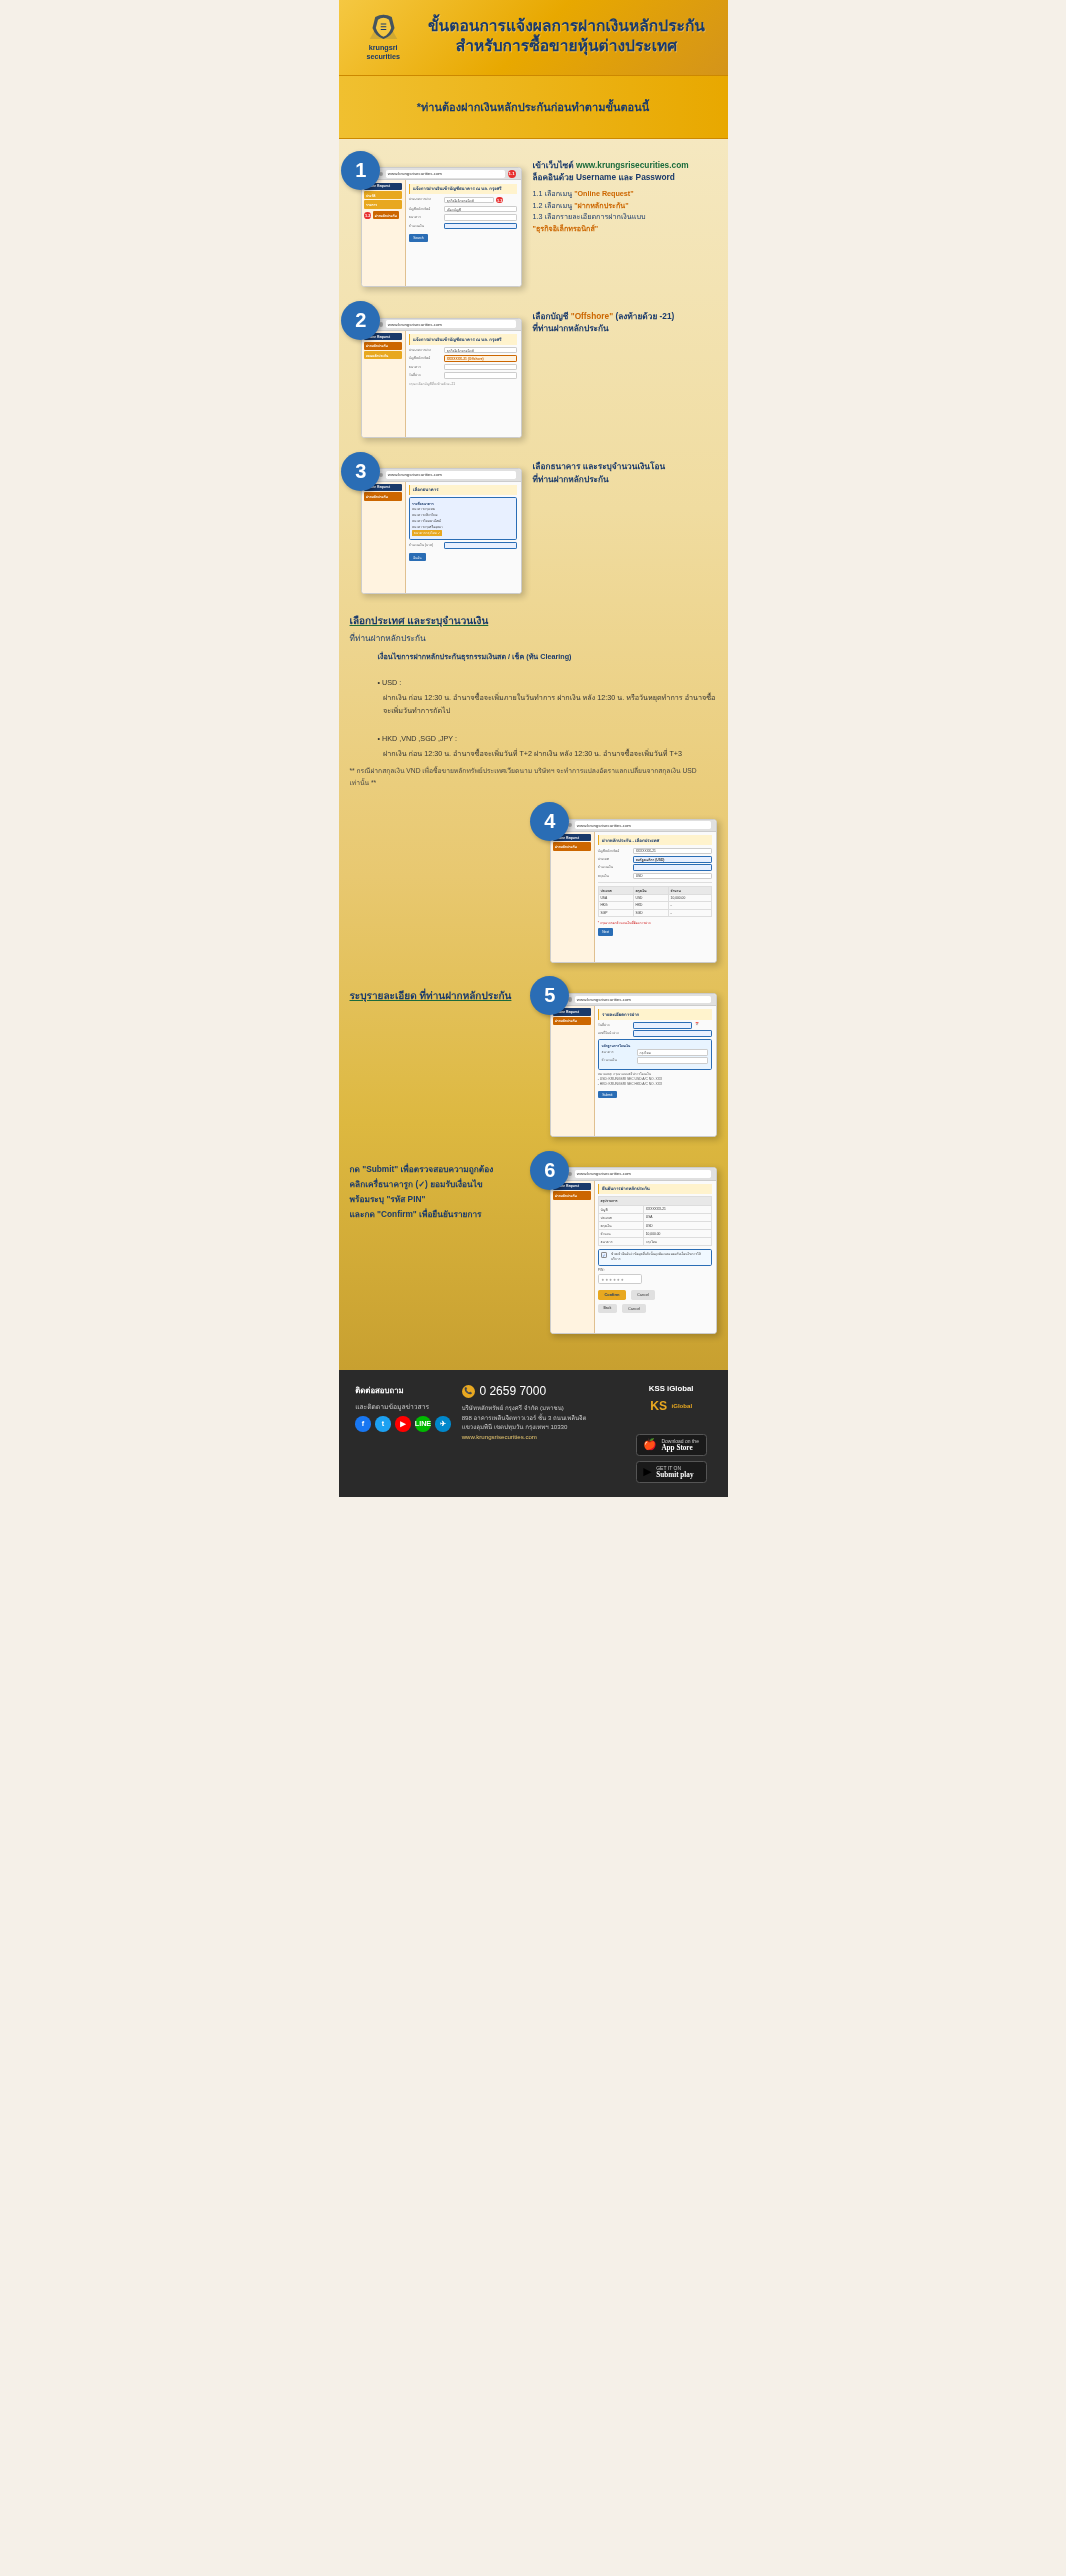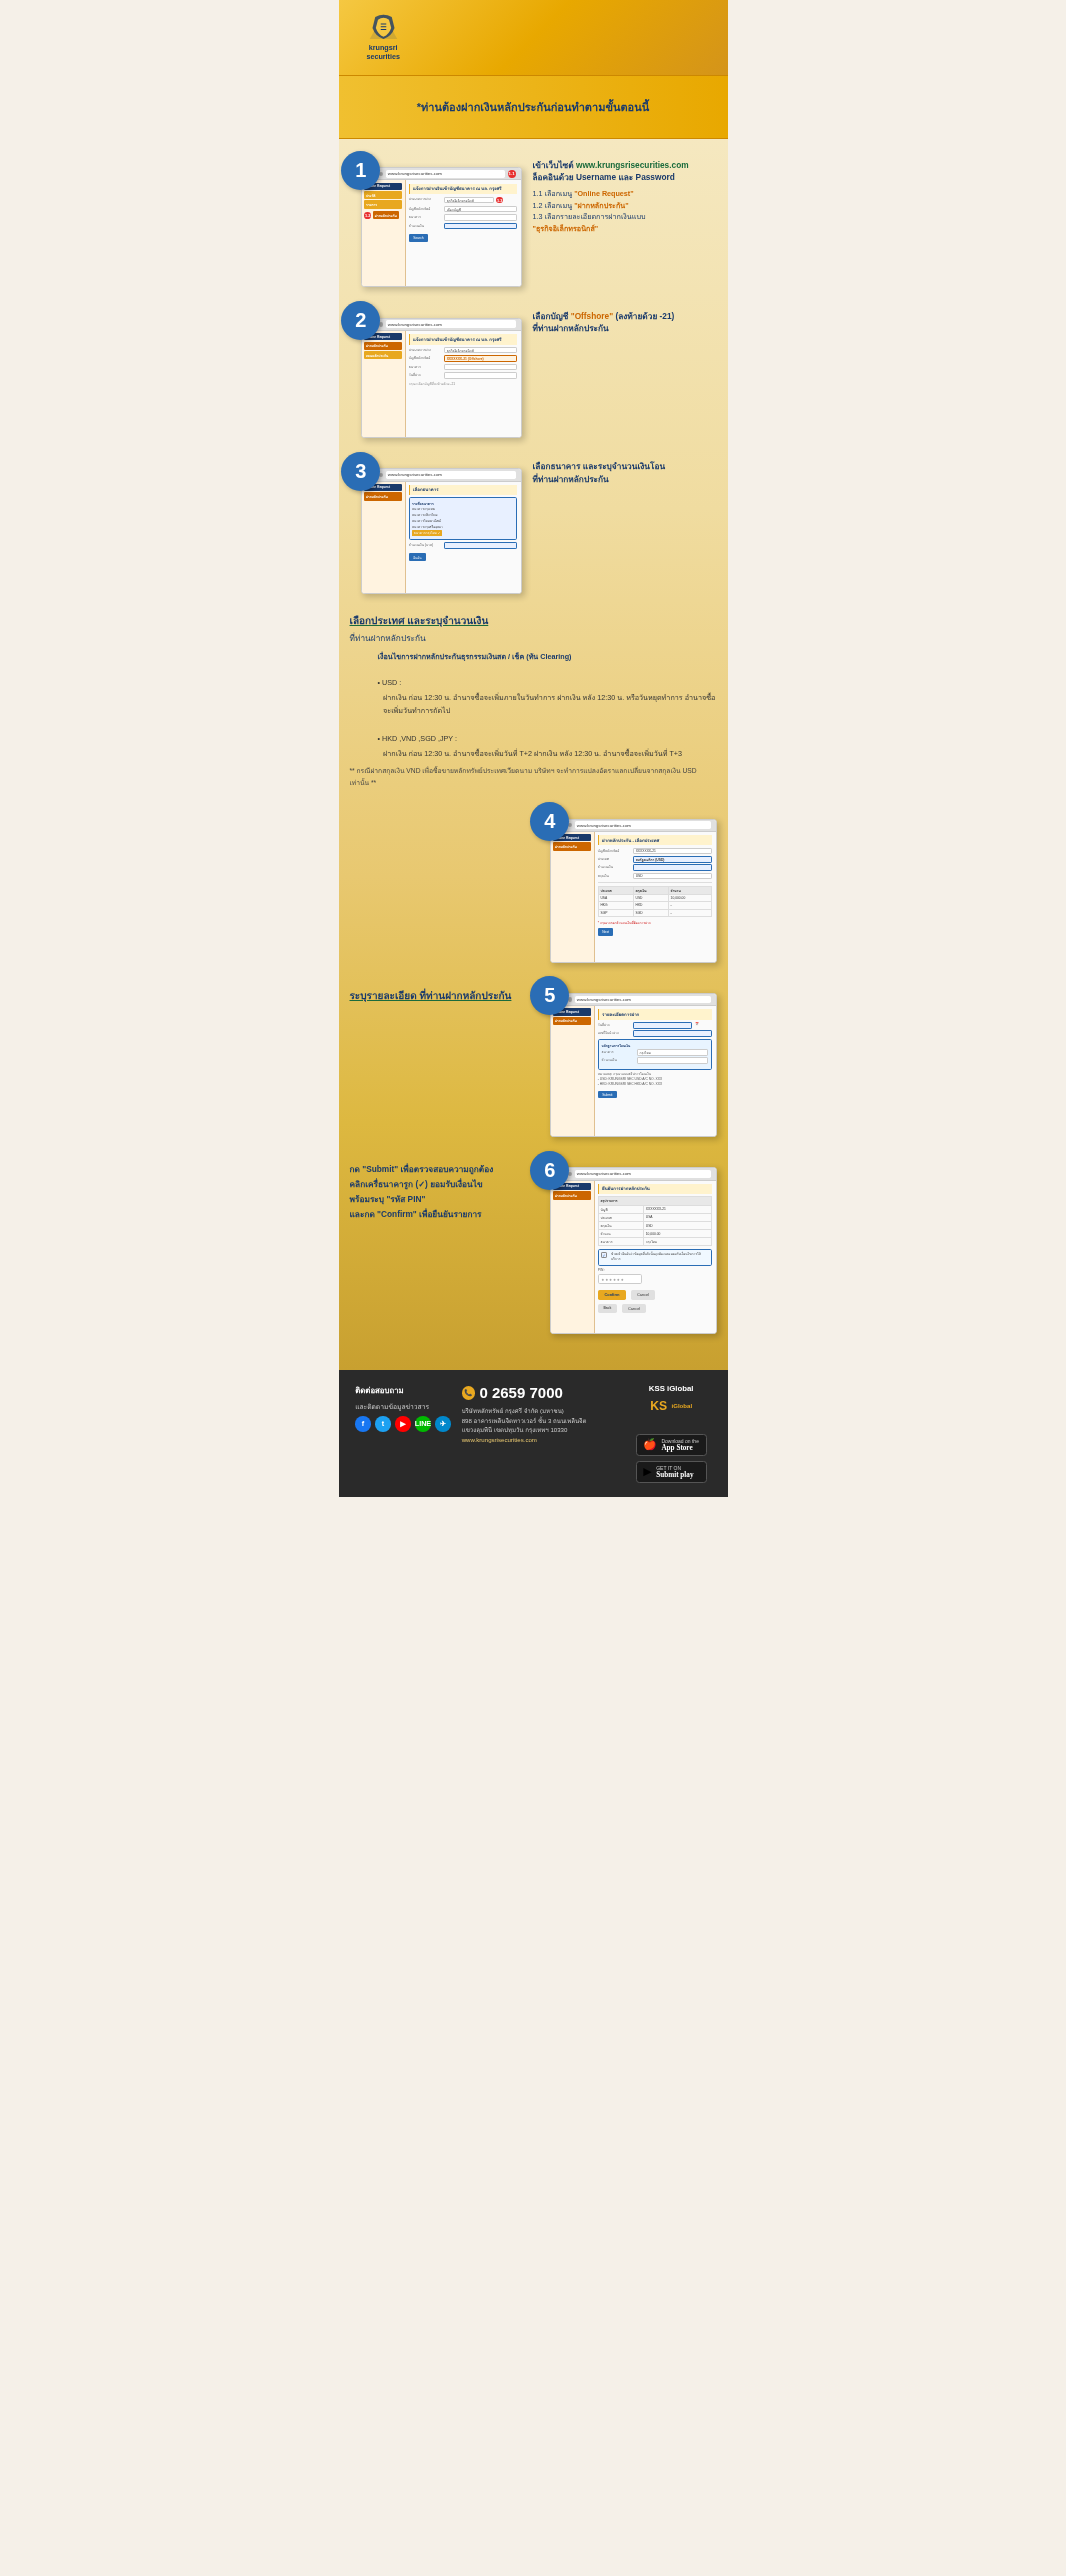--- a/index.html
+++ b/index.html
@@ -433,22 +433,22 @@
       background: #e8a820;
       border-radius: 50%;
       display: flex;
       align-items: center;
       justify-content: center;
       color: white;
       font-size: 6.7px;
     }
     .footer-phone span {
       color: white;
-      font-size: 15px;
-      font-weight: 700;
+      font-size: 12px;
+      font-weight: 400;
     }
     .footer-company-info {
       color: #ccc;
       font-size: 6.1px;
       line-height: 1.6;
     }
     .footer-company-info a {
       color: #e8c870;
       text-decoration: none;
     }
@@ -507,20 +507,26 @@
     <svg class="logo-icon" viewBox="0 0 60 55">
       <polygon points="30,5 55,50 5,50" fill="#1a3a6b" opacity="0.15"></polygon>
       <path d="M15,10 Q30,2 45,10 L50,30 Q45,45 30,50 Q15,45 10,30 Z" fill="#1a3a6b" opacity="0.8"></path>
       <path d="M20,15 Q30,8 40,15 L44,30 Q40,42 30,46 Q20,42 16,30 Z" fill="#f5c842"></path>
       <path d="M25,22 L35,22 L35,24 L25,24 Z M25,27 L35,27 L35,29 L25,29 Z M25,32 L35,32 L35,34 L25,34 Z" fill="#1a3a6b"></path>
     </svg>
     <div class="logo-text">
       <span>krungsri</span><br>
       <span>securities</span>
     </div>
+  </div>
+  <div class="header-title">
+    <h1>
+      <span>ขั้นตอนการแจ้งผลการฝากเงินหลักประกัน</span><br>
+      <span>สำหรับการซื้อขายหุ้นต่างประเทศ</span>
+    </h1>
   </div>
 </div>
 
 <div class="alert-banner">
   <p>*ท่านต้องฝากเงินหลักประกันก่อนทำตามขั้นตอนนี้</p>
 </div>
 
 <div class="main-content">
 
   <div class="step-block">

